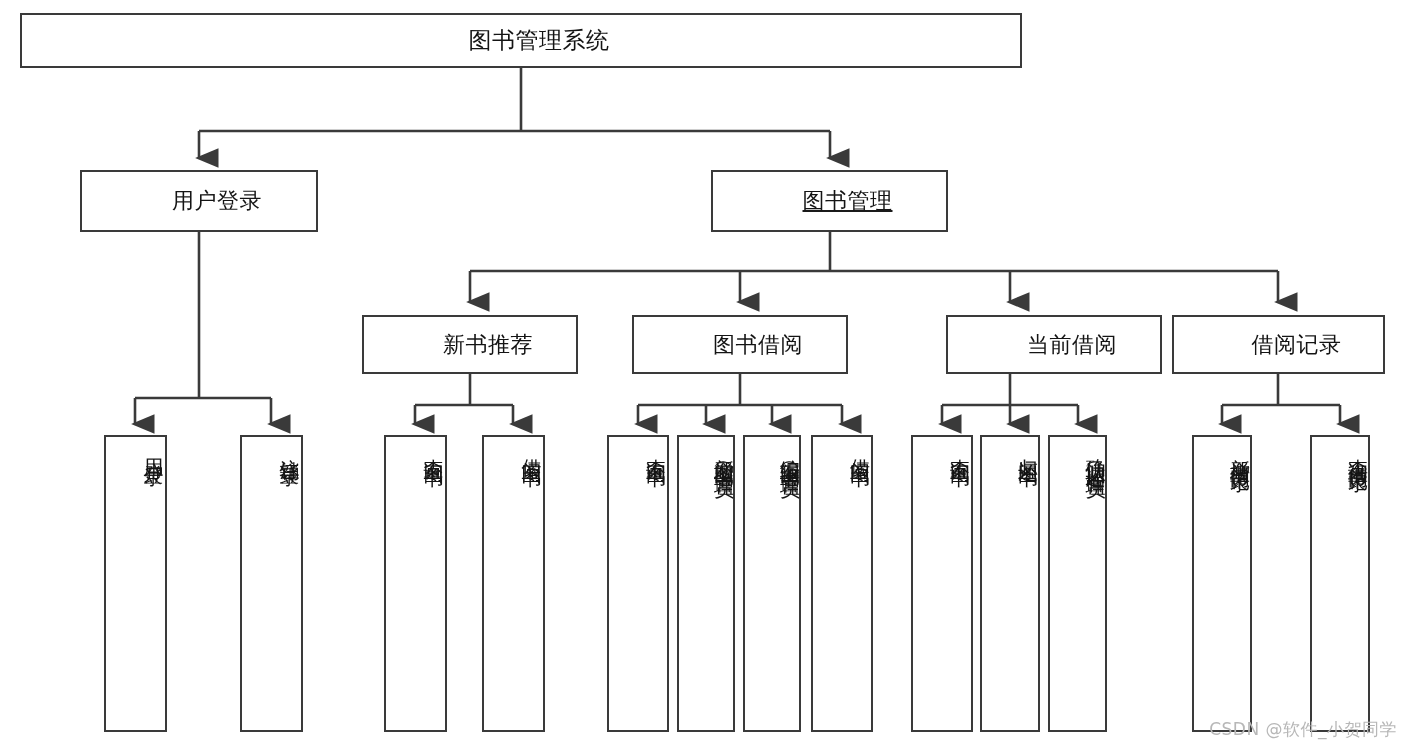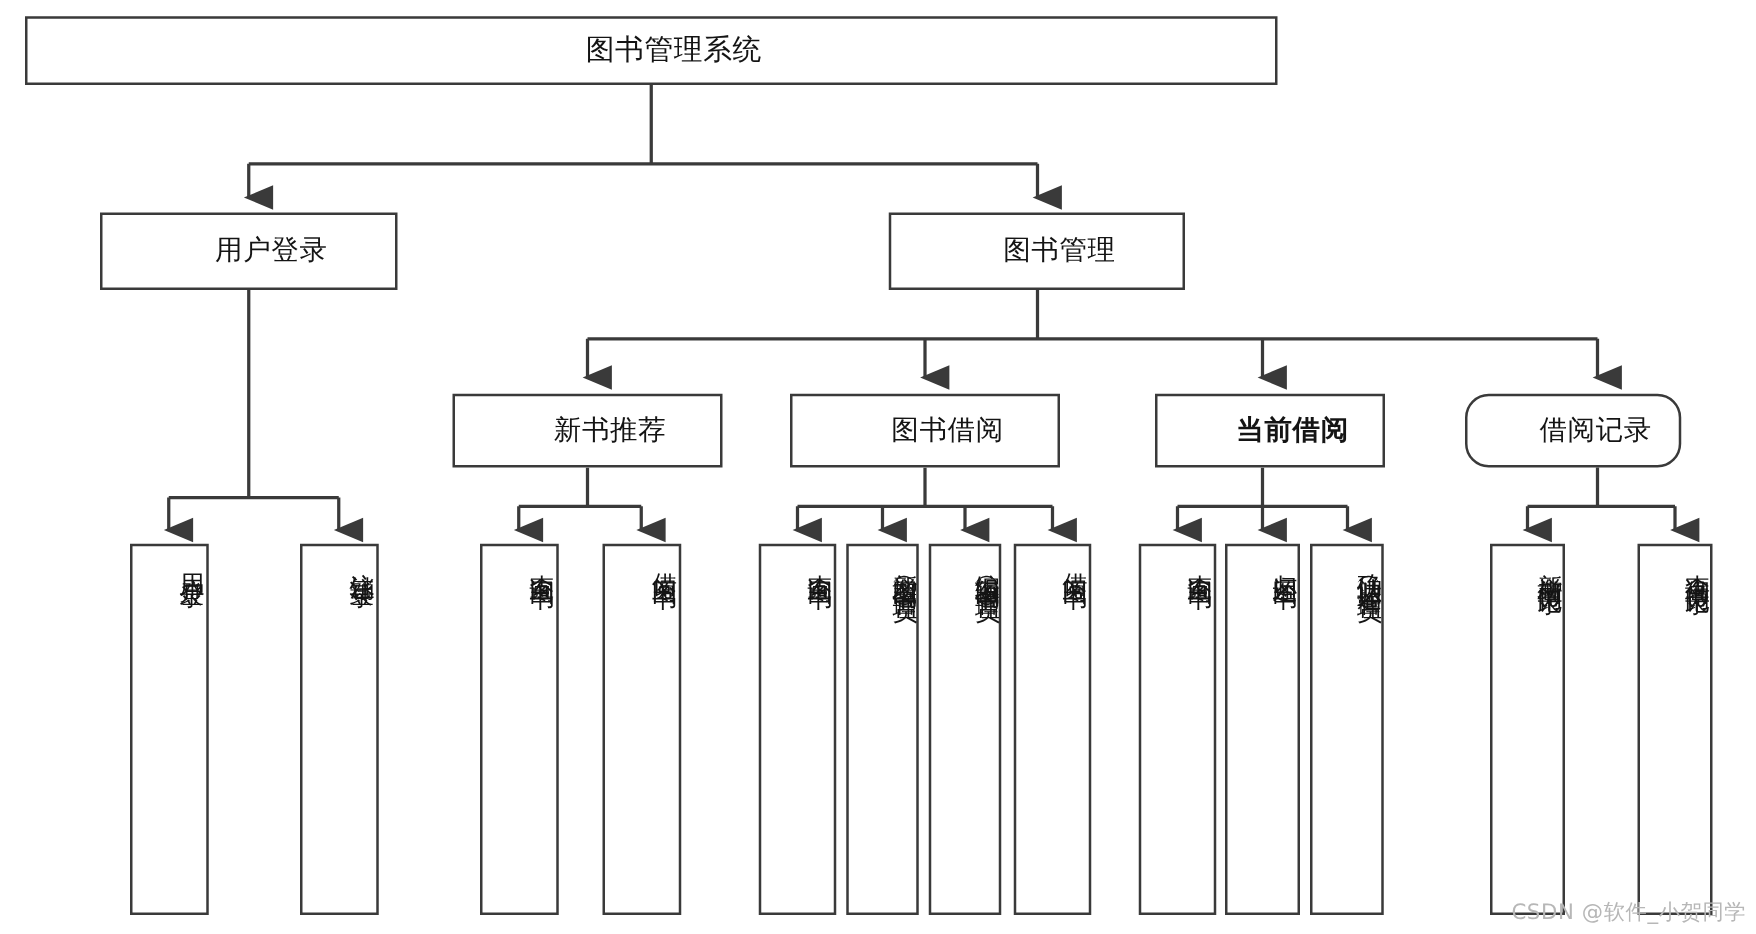--- a/index.html
+++ b/index.html
@@ -130,37 +130,37 @@
   </svg>
 
   <div class="node level-1" style="left:20px; top:13px; width:1002px; height:55px;">
     <span class="node-label">图书管理系统</span>
   </div>
 
   <div class="node level-2" style="left:80px; top:170px; width:238px; height:62px;">
     <span class="node-label">用户登录</span>
   </div>
 
-  <div class="node level-2" style="left:711px; top:170px; width:237px; height:62px;">
+  <div class="node level-2" style="left:711px; top:170px; width:237px; height:62px;text-decoration:underline;">
     <span class="node-label">图书管理</span>
   </div>
 
   <div class="node level-3" style="left:362px; top:315px; width:216px; height:59px;">
     <span class="node-label">新书推荐</span>
   </div>
 
   <div class="node level-3" style="left:632px; top:315px; width:216px; height:59px;">
     <span class="node-label">图书借阅</span>
   </div>
 
-  <div class="node level-3" style="left:924px; top:315px; width:184px; height:59px;font-weight:bold;">
+  <div class="node level-3" style="left:946px; top:315px; width:216px; height:59px;">
     <span class="node-label">当前借阅</span>
   </div>
 
-  <div class="node level-3" style="left:1172px; top:315px; width:173px; height:59px;border-radius:19px;">
+  <div class="node level-3" style="left:1172px; top:315px; width:213px; height:59px;">
     <span class="node-label">借阅记录</span>
   </div>
 
   <div class="node level-4 vertical" style="left:104px; top:435px; width:63px; height:297px;">
     <span class="node-label">用户登录</span>
   </div>
 
   <div class="node level-4 vertical" style="left:240px; top:435px; width:63px; height:297px;">
     <span class="node-label">注销登录</span>
   </div>

